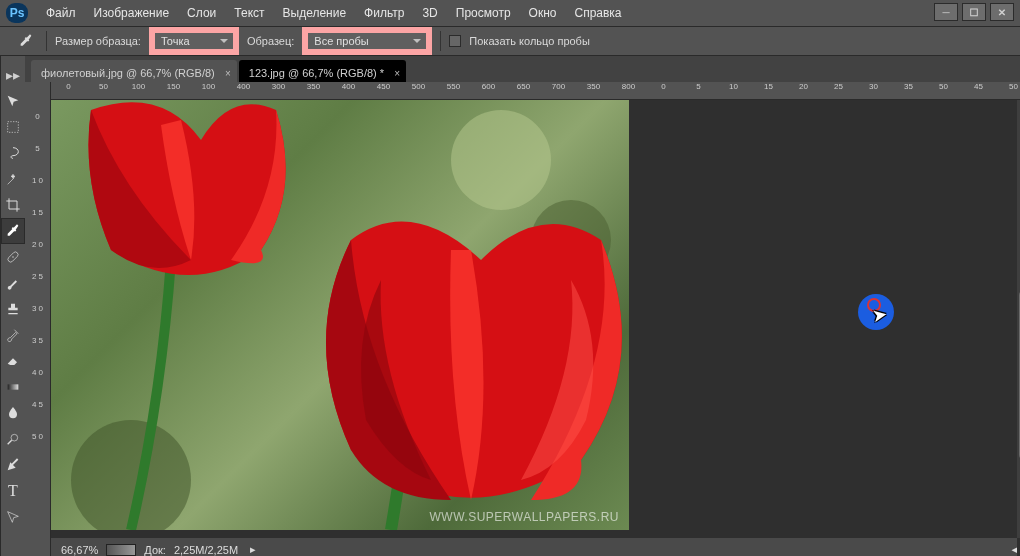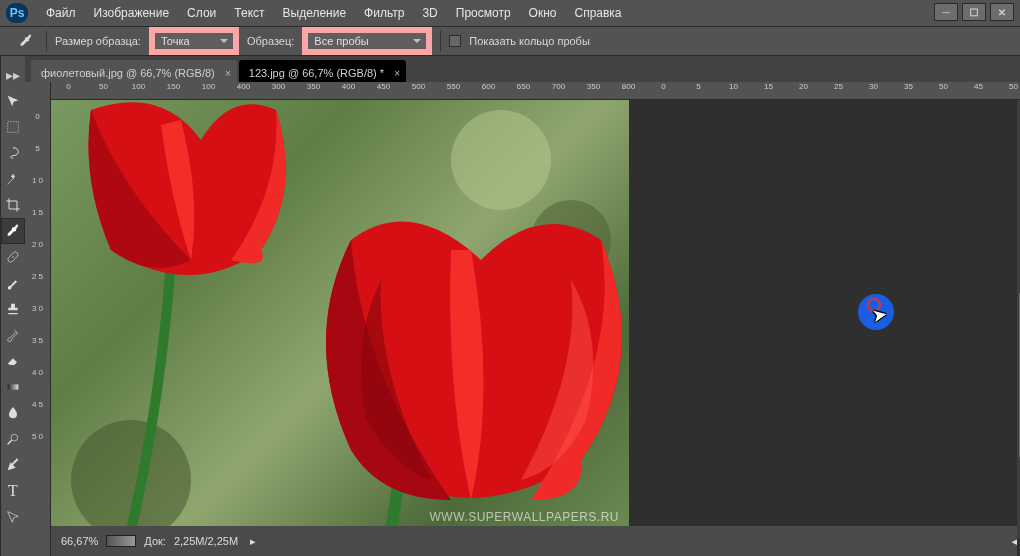--- a/index.html
+++ b/index.html
@@ -31,21 +31,21 @@
 .canvas-wrap { flex:1; display:flex; flex-direction:column; position:relative; }
 .hruler { height:18px; background:#535353; border-bottom:1px solid #2a2a2a; display:flex; font-size:8px; color:#ccc; }
 .hruler .num { width:35px; text-align:center; }
 .canvas-area { flex:1; background:#2f2f2f; position:relative; overflow:hidden; }
 
 .image { position:absolute; left:0; top:0; width:578px; height:430px; background:linear-gradient(135deg,#7a9960 0%,#5f7d45 30%,#8fa66f 55%,#4e6a3a 80%,#6c8a52 100%); }
 .image svg { position:absolute; inset:0; }
 .watermark { position:absolute; right:10px; bottom:6px; font-size:12px; color:rgba(255,255,255,.6); letter-spacing:0.5px; }
 .vscroll { position:absolute; right:0; top:18px; bottom:18px; width:14px; background:#3e3e3e; }
 .vscroll .thumb { position:absolute; left:2px; width:10px; top:190px; height:170px; background:#6a6a6a; border-radius:5px; }
-.hscroll { position:absolute; left:0; right:14px; bottom:0; height:30px; background:#4a4a4a; display:flex; align-items:center; gap:8px; padding-left:10px; font-size:11px; color:#ddd; }
+.hscroll { position:absolute; left:0; right:14px; bottom:0; height:18px; background:#4a4a4a; display:flex; align-items:flex-end; gap:8px; padding-left:10px; font-size:11px; color:#ddd; }
 .cursor-annot { position:absolute; left:858px; top:294px; width:36px; height:36px; border-radius:50%; background:#1b5de0; z-index:50; }
 .cursor-annot .ring { position:absolute; left:9px; top:4px; width:14px; height:14px; border:2px solid #d33; border-radius:50%; }
 .cursor-annot .arrow { position:absolute; left:14px; top:10px; font-size:18px; color:#fff; text-shadow:-1px -1px 0 #000,1px -1px 0 #000,-1px 1px 0 #000,1px 1px 0 #000; transform:rotate(-10deg); }
 svg.icon { width:16px; height:16px; }
 </style>
 </head>
 <body>
 
 <div class="topbar">
   <div class="logo">Ps</div>

